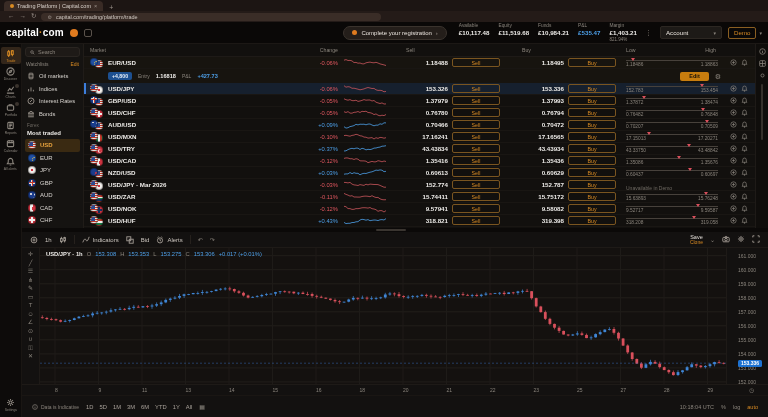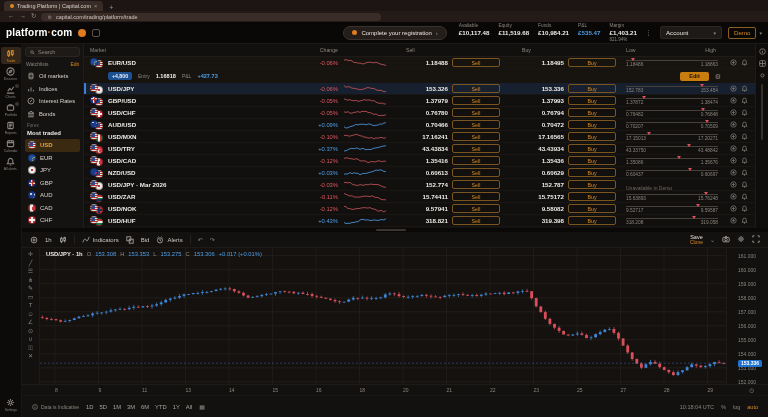--- a/index.html
+++ b/index.html
@@ -194,21 +194,21 @@
       <span class="navbtn">→</span>
       <span class="navbtn">↻</span>
       <div class="omnibox">
         <span class="tune">⚙</span>
         <span>capital.com/trading/platform/trade</span>
       </div>
     </div>
   </div>
 
   <div class="appheader">
-    <span class="logo"><span>platform</span><b>·</b><span>com</span></span>
+    <span class="logo"><span>capital</span><b>·</b><span>com</span></span>
     <span class="hicon-orange"></span>
     <span class="hicon"></span>
     <span class="spacer"></span>
     <div class="cta">
       <span class="dot"></span>
       <span>Complete your registration</span>
       <span class="chev">›</span>
     </div>
     <div class="stats" id="hstats">
         <div class="stat">

